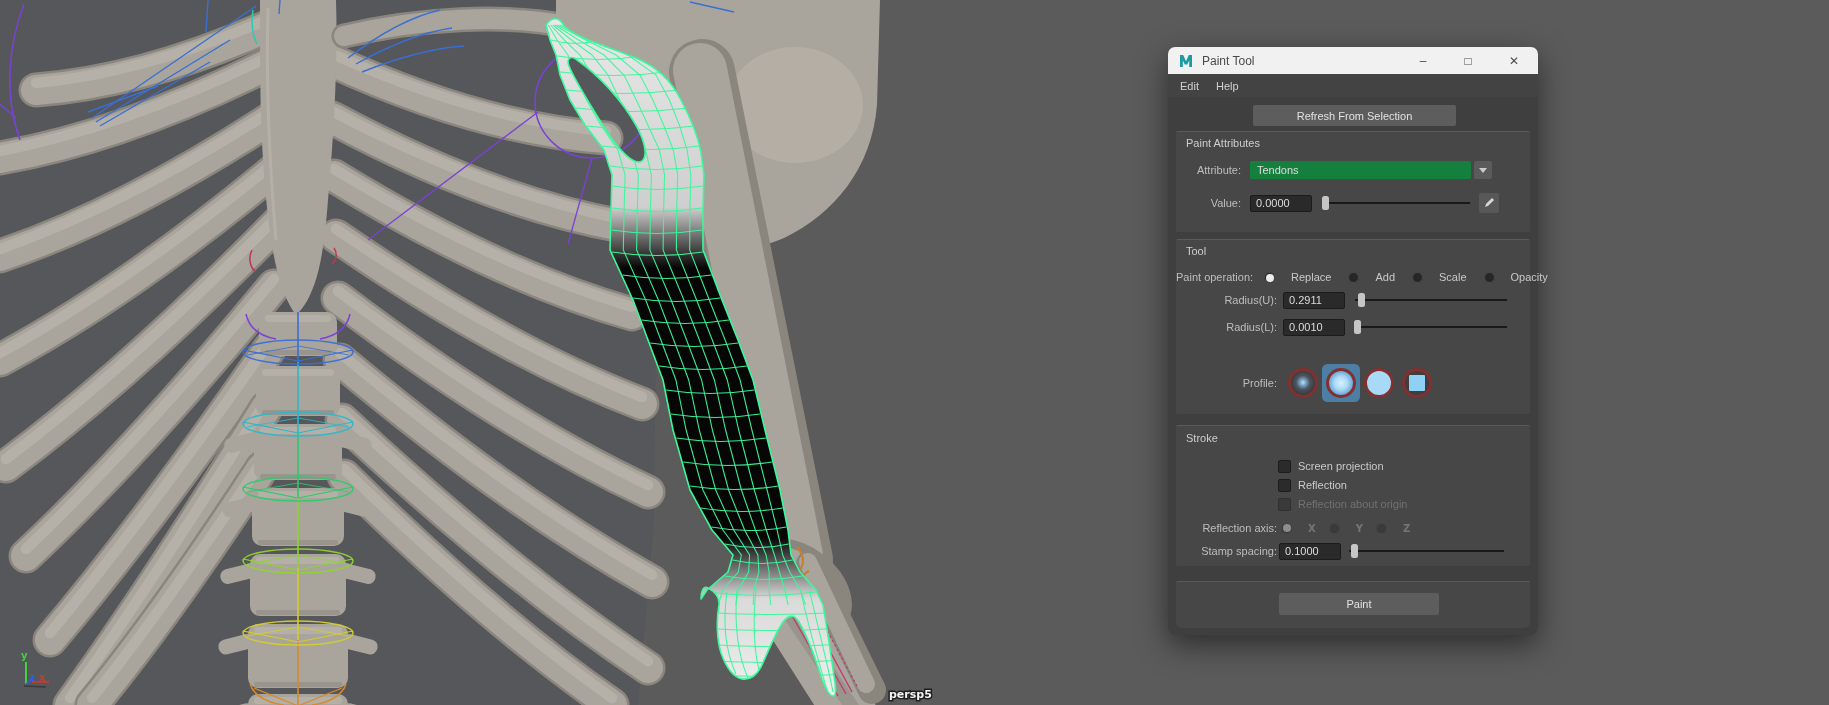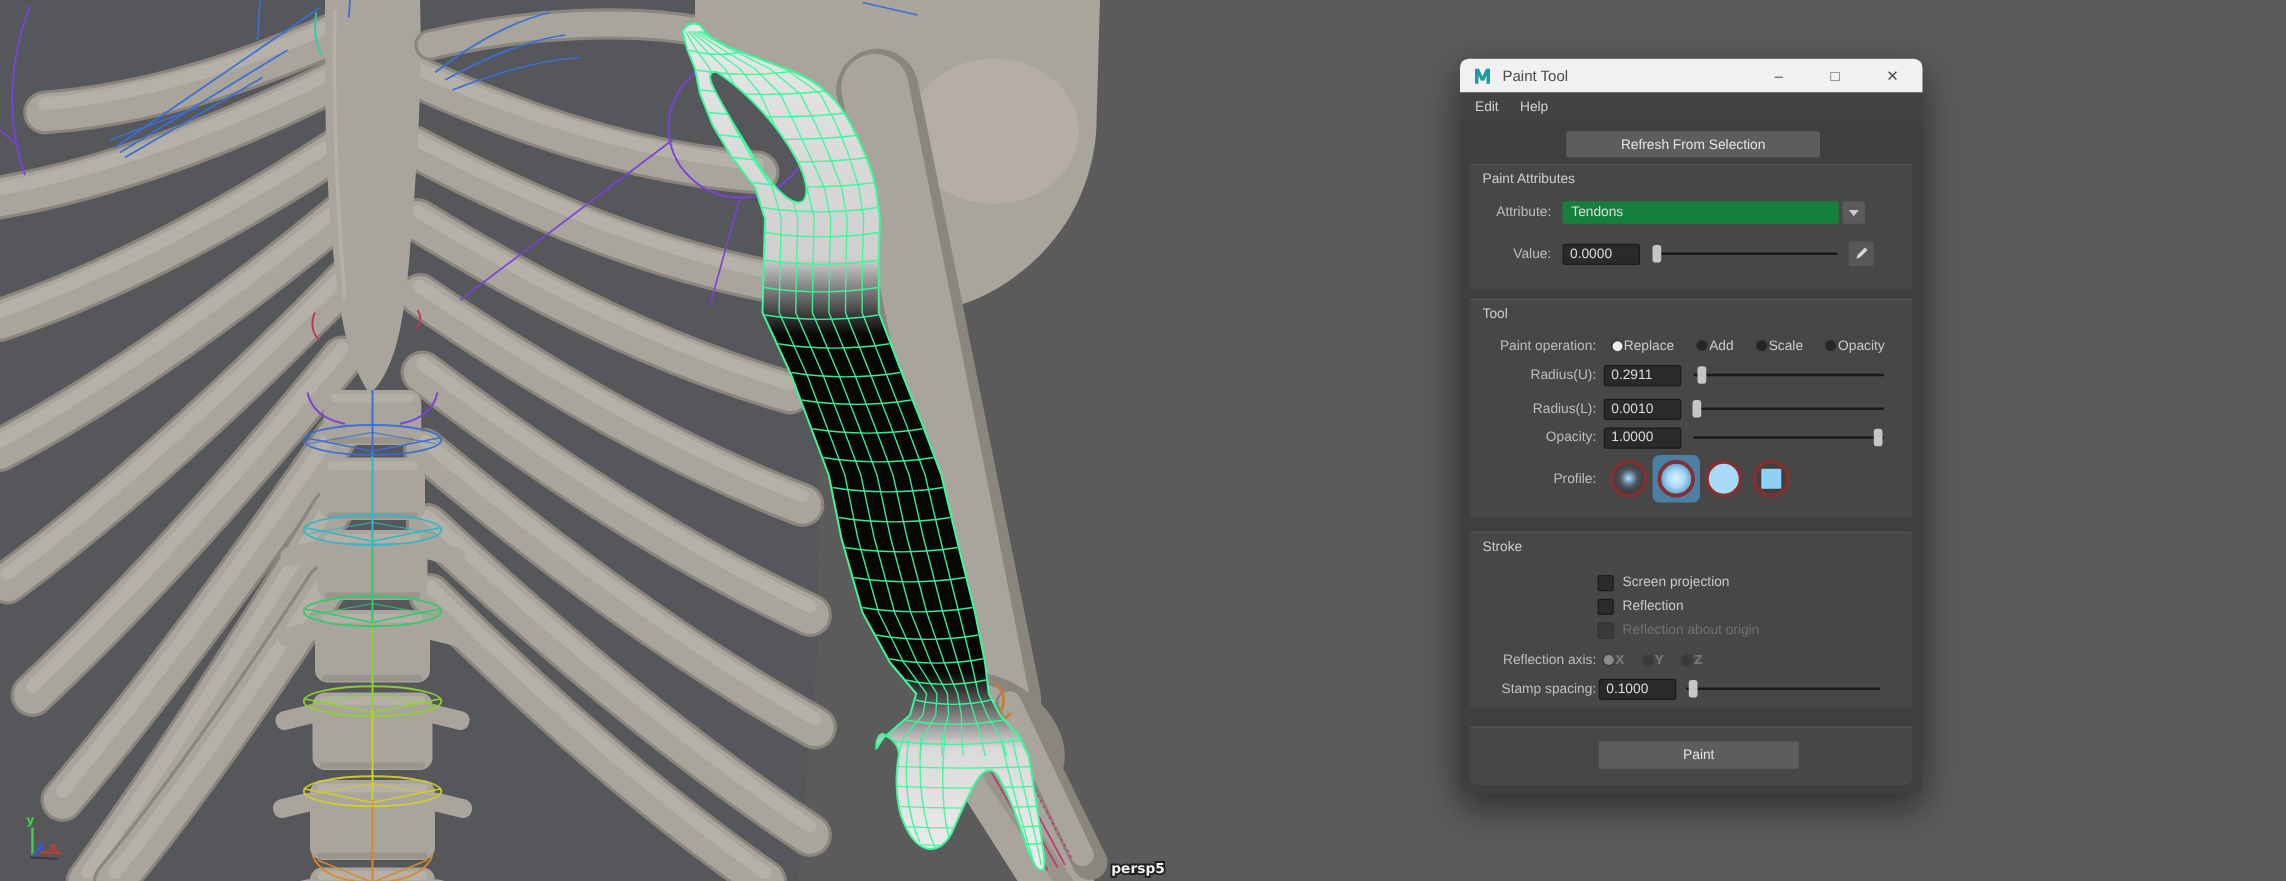--- a/index.html
+++ b/index.html
@@ -48,21 +48,21 @@
   .dropdown{margin-left:9px;width:214px;height:18px;background:#15803d;border-radius:2px;
       display:flex;align-items:center;padding-left:7px;color:#dcdcdc}
   .dd-arrow{margin-left:3px;width:18px;height:18px;background:#5b5b5b;border-radius:2px;
       display:flex;align-items:center;justify-content:center}
   .tri{width:0;height:0;border-left:4px solid transparent;border-right:4px solid transparent;
       border-top:5px solid #cccccc}
   .tool-btn{margin-left:9px;width:20px;height:20px;background:#585858;border:none;
       border-radius:2px;padding:0;display:flex;align-items:center;justify-content:center}
   .radio-grp{display:flex;align-items:center;margin-left:11px;gap:17px}
   .radio-grp.ax{margin-left:4px;gap:13px}
-  .radio-item{display:flex;align-items:flex-start;gap:0}
+  .radio-item{display:flex;align-items:flex-end;gap:16px}
   .radio{width:11px;height:11px;border-radius:50%;background:#262626;
       box-shadow:inset 0 0 0 1px #4b4b4b;position:relative}
   .radio.sel::after{content:"";position:absolute;inset:1.5px;border-radius:50%;background:#ececec}
   .rlbl{color:#c9c9c9}
   .dis .radio{background:#3a3a3a;box-shadow:inset 0 0 0 1px #454545}
   .dis .radio.sel::after{background:#8d8d8d}
   .dis .rlbl{color:#757575}
   .cb{width:13px;height:13px;background:#2b2b2b;border:1px solid #1c1c1c;border-radius:2px;
       margin-left:102px;box-sizing:border-box}
   .cblbl{margin-left:7px;color:#c9c9c9}
@@ -389,28 +389,20 @@
       </div>
     </div>
     <div class="row" style="top:78px">
       <span class="lbl w101">Radius(L):</span>
       <input class="num br" value="0.0010" style="">
       <div class="slider b-slider">
         <i class="track"></i>
           <i class="handle" style="left: calc(1.5% - 3px);"></i>
       </div>
     </div>
-    <div class="row" style="top:101px">
-      <span class="lbl w101">Opacity:</span>
-      <input class="num br" value="1.0000" style="">
-      <div class="slider b-slider">
-        <i class="track"></i>
-          <i class="handle" style="left: calc(97% - 3px);"></i>
-      </div>
-    </div>
     <div class="row prow" style="top:126px">
       <span class="lbl w101">Profile:</span>
       <div class="prof-grp">
         <span class="slot">
             <i class="prof p-gauss"></i>
           </span>
         <span class="slot sel">
             <i class="prof p-soft"></i>
           </span>
         <span class="slot">

